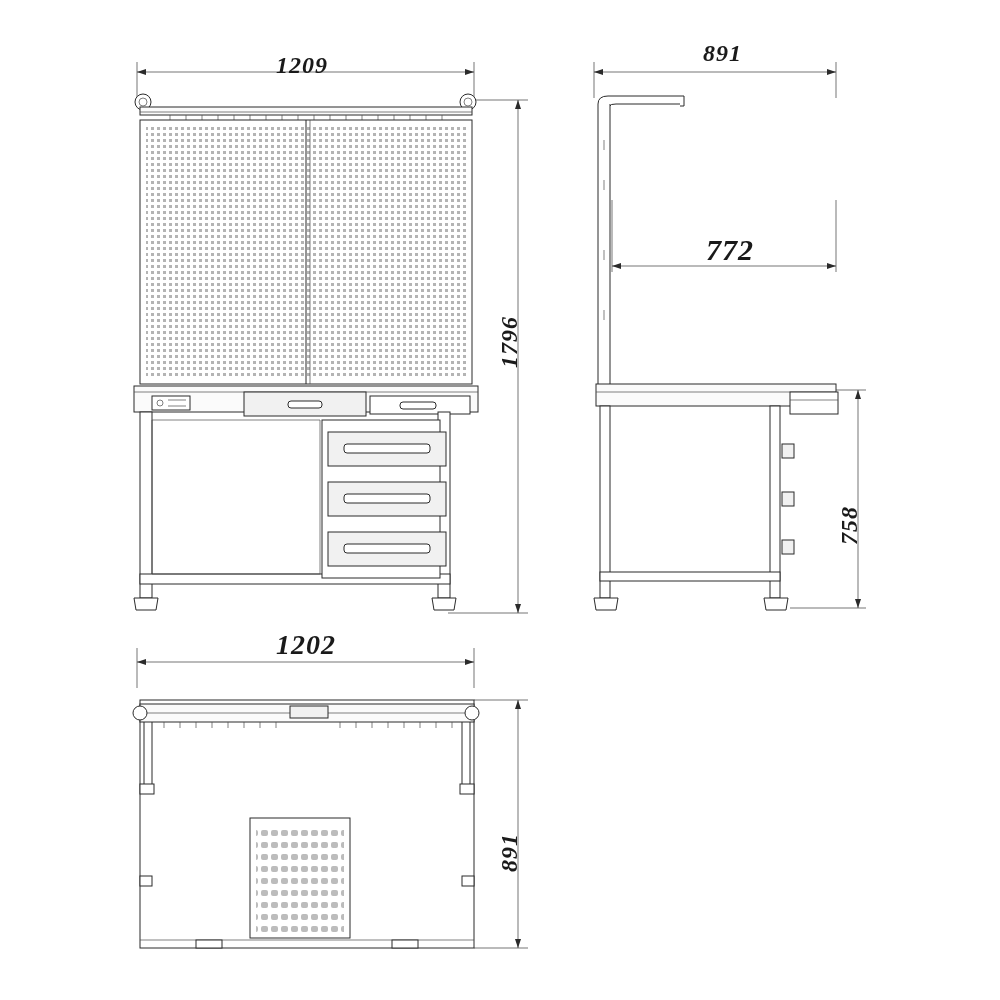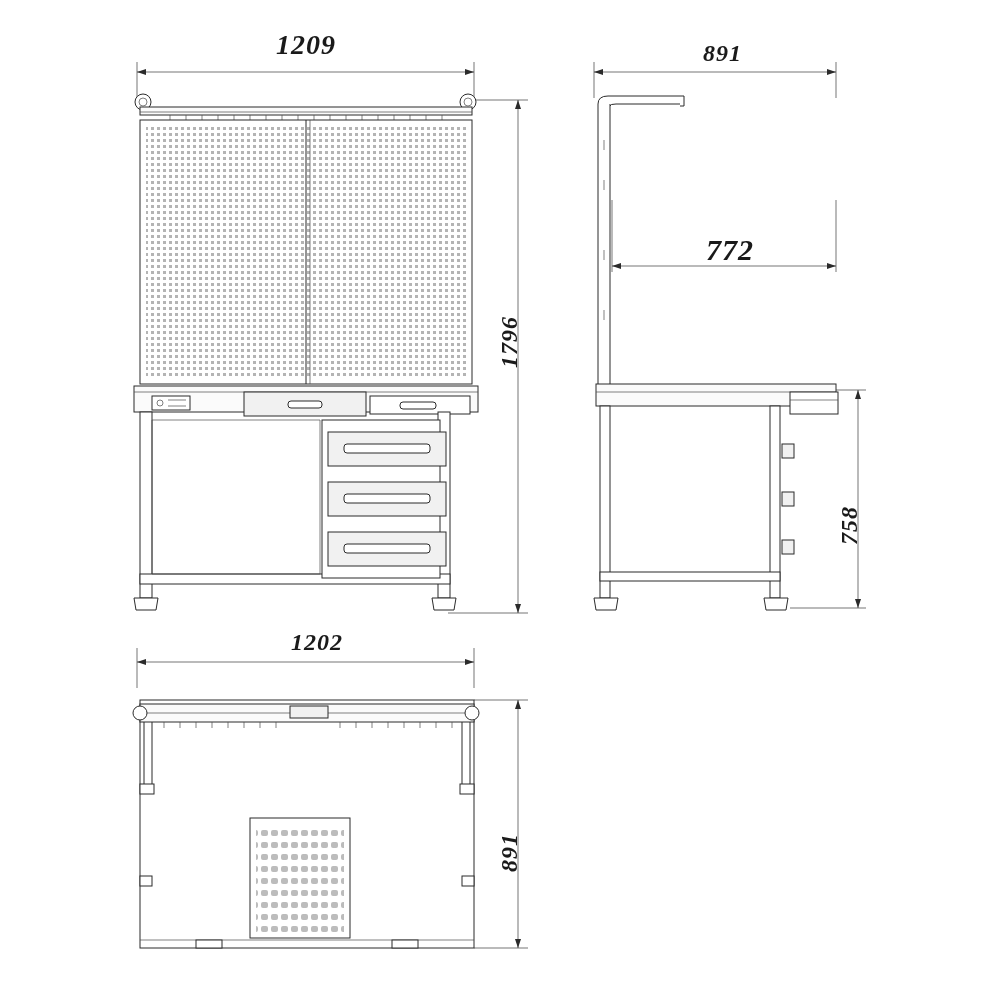--- a/index.html
+++ b/index.html
@@ -200,27 +200,27 @@
         </pattern>
         <rect x="256" y="824" width="88" height="108" fill="url(#slots)"></rect>
       </g>
 
       <path class="ln-thin" d="M140,940 L474,940"></path>
       <rect class="fill-wh" x="196" y="940" width="26" height="8"></rect>
       <rect class="fill-wh" x="392" y="940" width="26" height="8"></rect>
     </g>
   </svg>
 
-  <div class="dim-label" style="left:276px; top:29px; font-size:28px;">1209</div>
+  <div class="dim-label" style="left:276px; top:52px; font-size:24px;">1209</div>
 
   <div class="dim-label vert" style="left:496px; top:368px; font-size:24px;">1796</div>
 
   <div class="dim-label" style="left:703px; top:40px; font-size:24px;">891</div>
 
   <div class="dim-label" style="left:706px; top:233px; font-size:30px;">772</div>
 
   <div class="dim-label vert" style="left:836px; top:545px; font-size:24px;">758</div>
 
-  <div class="dim-label" style="left:291px; top:629px; font-size:24px;">1202</div>
+  <div class="dim-label" style="left:276px; top:629px; font-size:28px;">1202</div>
 
   <div class="dim-label vert" style="left:496px; top:872px; font-size:24px;">891</div>
 
 </div>
 
 </body></html>

